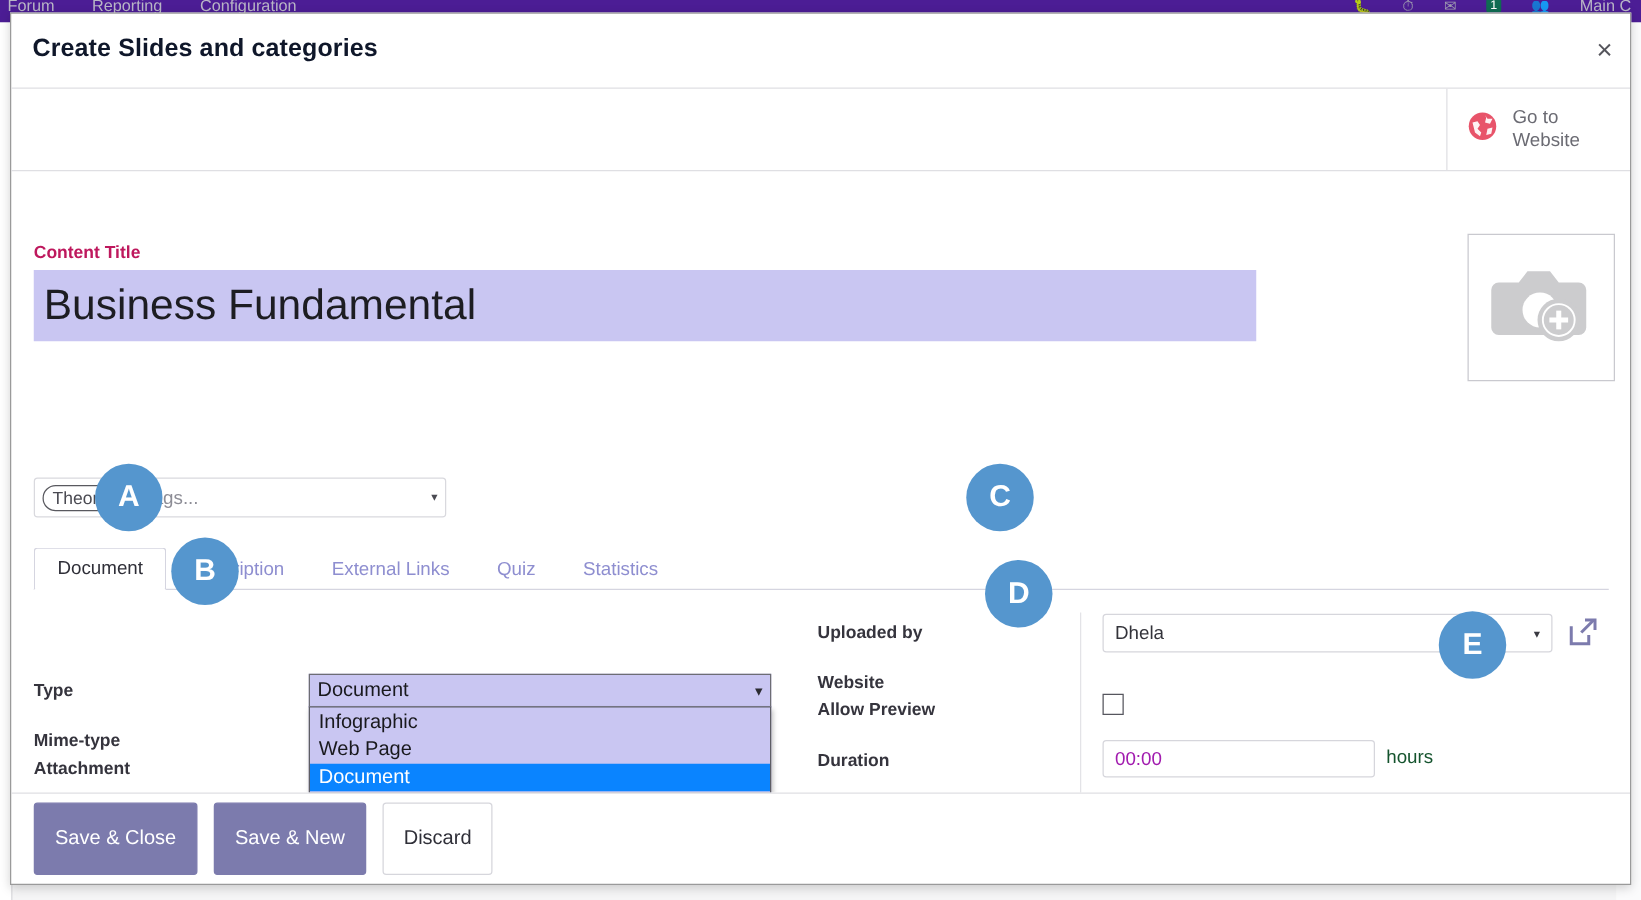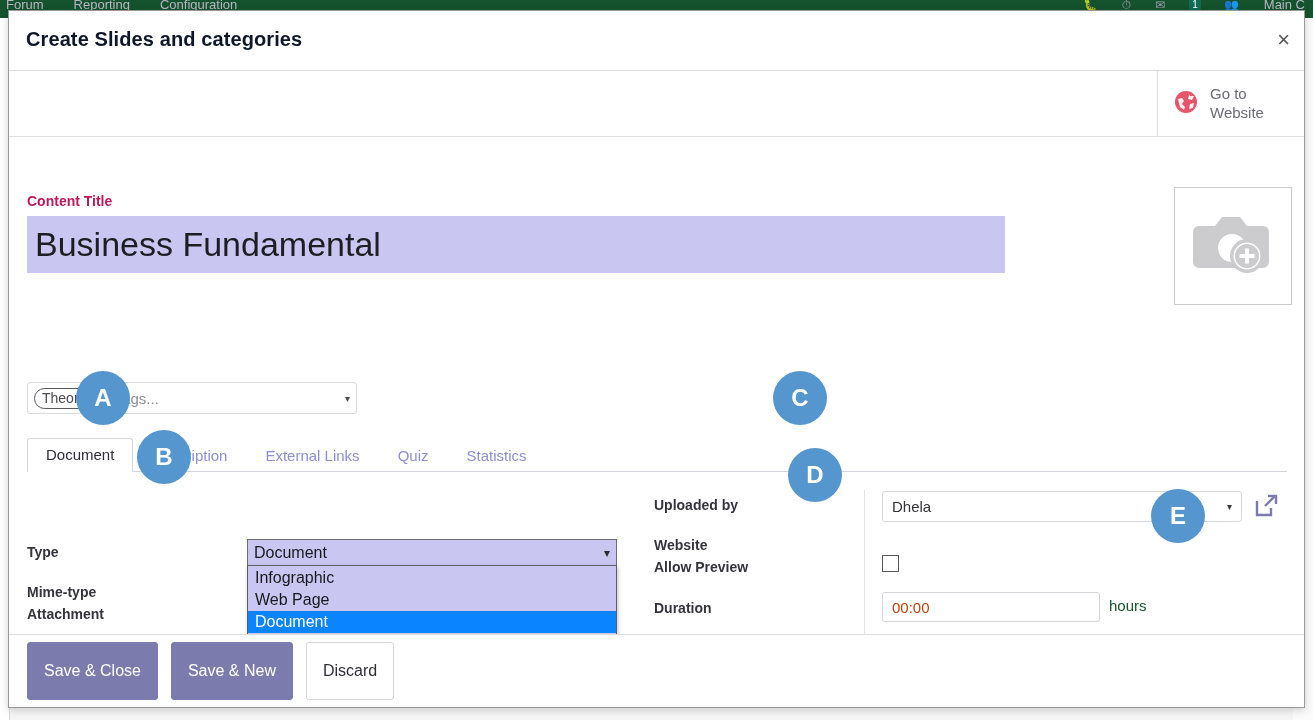--- a/index.html
+++ b/index.html
@@ -16,21 +16,21 @@
   #app-background {
     position: absolute;
     left: 0; top: 0;
     width: 1313px; height: 720px;
     background: #f5f5f6;
   }
   #bg-navbar {
     position: absolute;
     left: 0; top: 0;
     width: 1313px; height: 18px;
-    background: #14532d;
+    background: #4c1d95;
     color: #b9b6c6;
     font-size: 13px;
     white-space: nowrap;
     overflow: hidden;
   }
   #bg-navbar .nav-left {
     position: absolute;
     left: 6px; top: -3px;
     display: flex;
     gap: 30px;
@@ -366,21 +366,21 @@
   #duration-input {
     position: absolute;
     left: 228px;
     top: 110px;
     width: 218px;
     height: 30px;
     border: 1px solid #d6d6dc;
     border-radius: 3px;
     background: #fff;
     font-size: 15px;
-    color: #c2410c;
+    color: #a21caf;
     padding: 0 9px;
     box-sizing: border-box;
     outline: none;
     font-family: "Liberation Sans", sans-serif;
   }
   #duration-unit {
     position: absolute;
     left: 455px;
     top: 115px;
     font-size: 15px;

